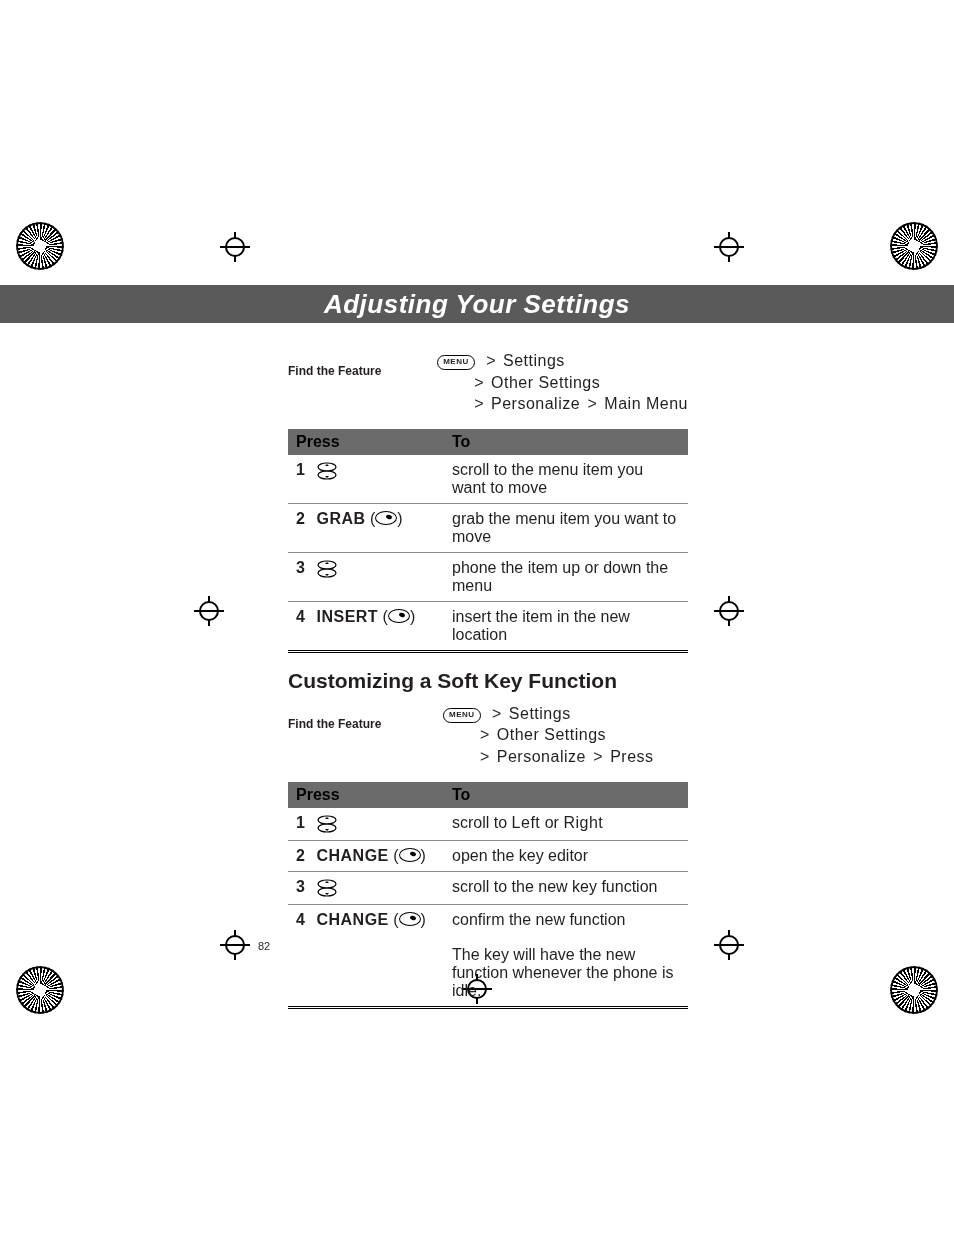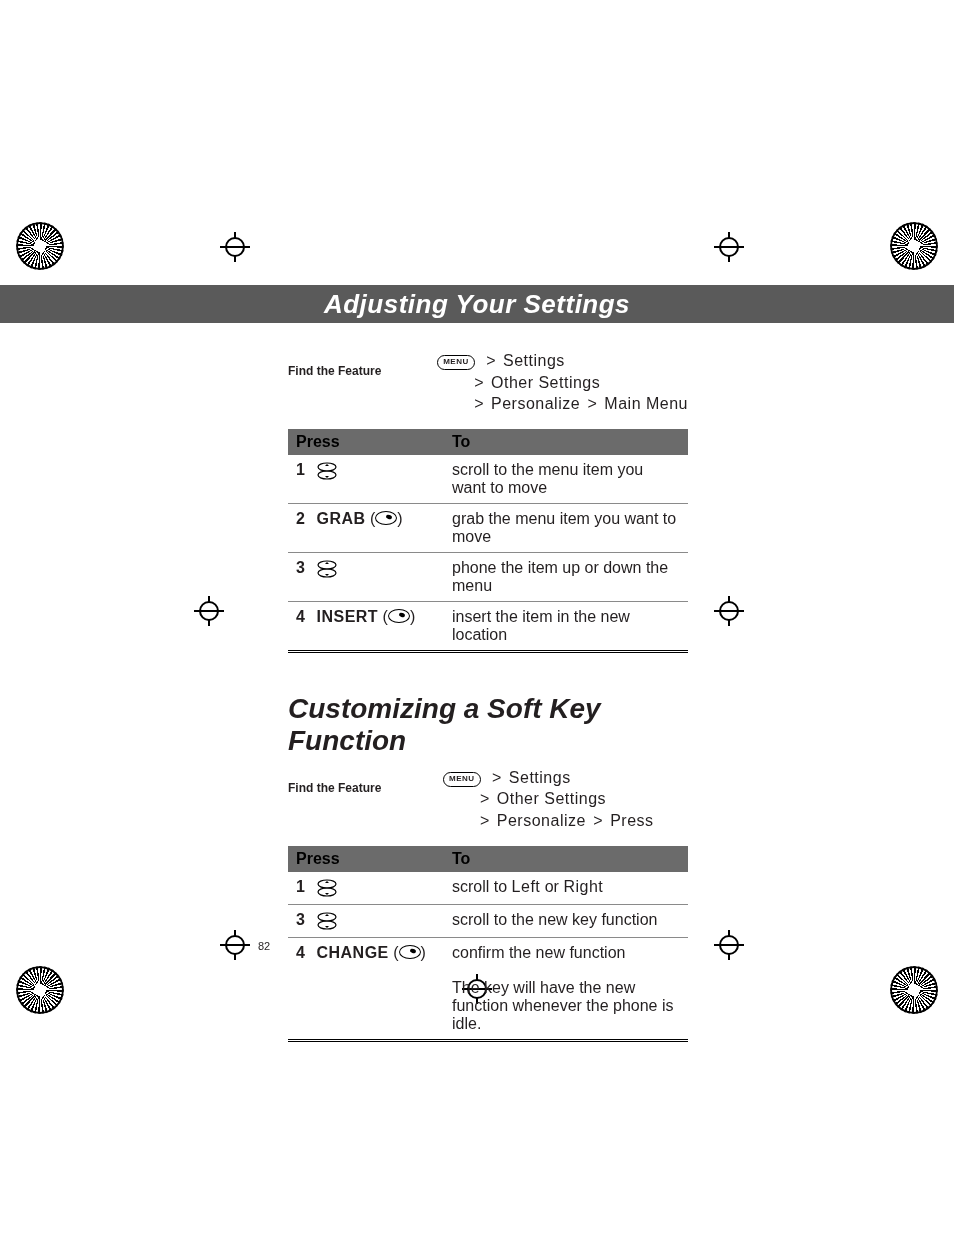--- a/index.html
+++ b/index.html
@@ -160,24 +160,23 @@
   .btn-oval.right::after { left: auto; right: 4px; transform: rotate(20deg);}
   .scroll-icon {
     display: inline-block;
     vertical-align: -6px;
     line-height: 0;
   }
   .scroll-icon svg { width: 22px; height: 20px; }
 
   
   h2.section {
-    font-style: italic;
-    font-weight: 700;
-    font-size: 28px;
-    margin: 40px 0 10px 0;
+    font-weight: 700;
+    font-size: 21px;
+    margin: 16px 0 10px 0;
   }
   p.body {
     font-size: 16px;
     line-height: 1.4;
     margin: 0 0 12px 0;
   }
 
   .page-num {
     position: absolute;
     left: 258px;
@@ -341,20 +340,28 @@
                   <path d="M11 3l-2 2h4z M11 17l2-2h-4z" fill="#000"></path>
                 </svg>
             </span>
           </td>
           <td>
             <span>scroll to </span><span class="nav-term">Left</span><span> or </span><span class="nav-term">Right</span>
           </td>
         </tr>
         <tr>
           <td>
+            <span class="step-num">2</span>
+            <span class="key-label">CHANGE</span>
+            (<span class="btn-oval right"></span>)
+          </td>
+          <td>open the key editor</td>
+        </tr>
+        <tr>
+          <td>
             <span class="step-num">3</span>
             <span class="scroll-icon">
               <svg viewBox="0 0 22 20">
                   <ellipse cx="11" cy="6" rx="9" ry="4" fill="none" stroke="#000" stroke-width="1.2"></ellipse>
                   <ellipse cx="11" cy="14" rx="9" ry="4" fill="none" stroke="#000" stroke-width="1.2"></ellipse>
                   <path d="M11 3l-2 2h4z M11 17l2-2h-4z" fill="#000"></path>
                 </svg>
             </span>
           </td>
           <td>scroll to the new key function</td>

